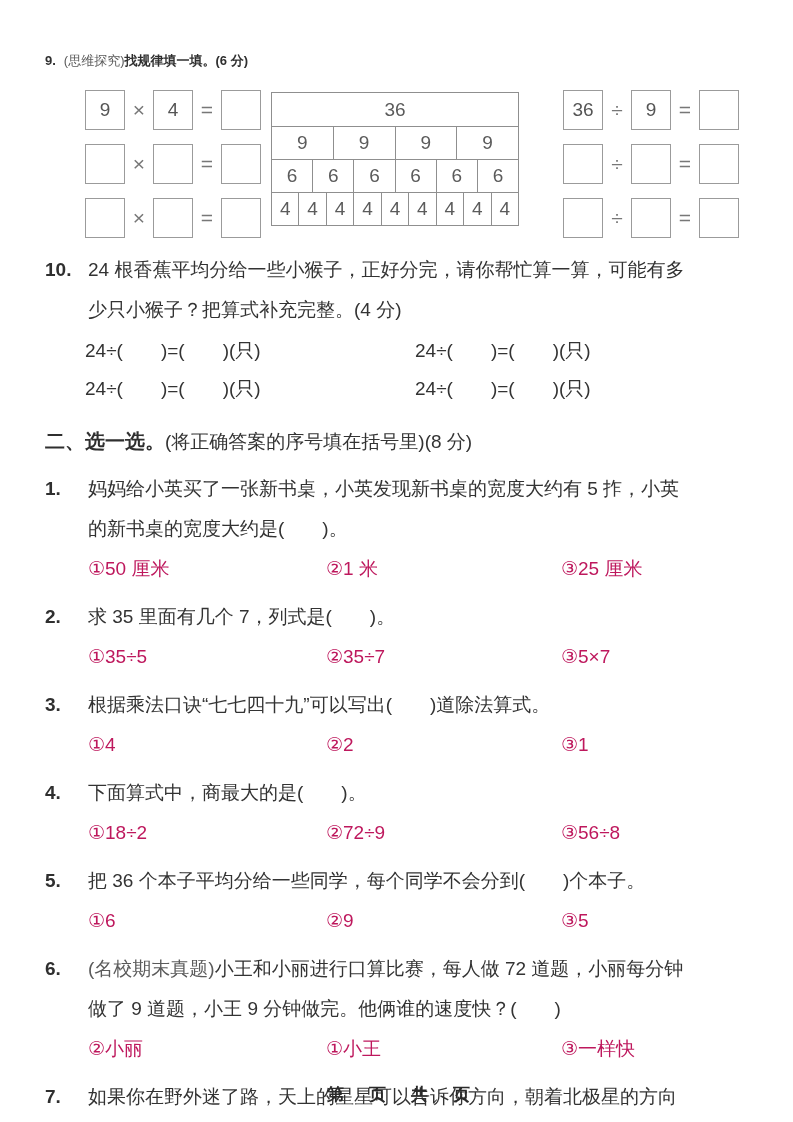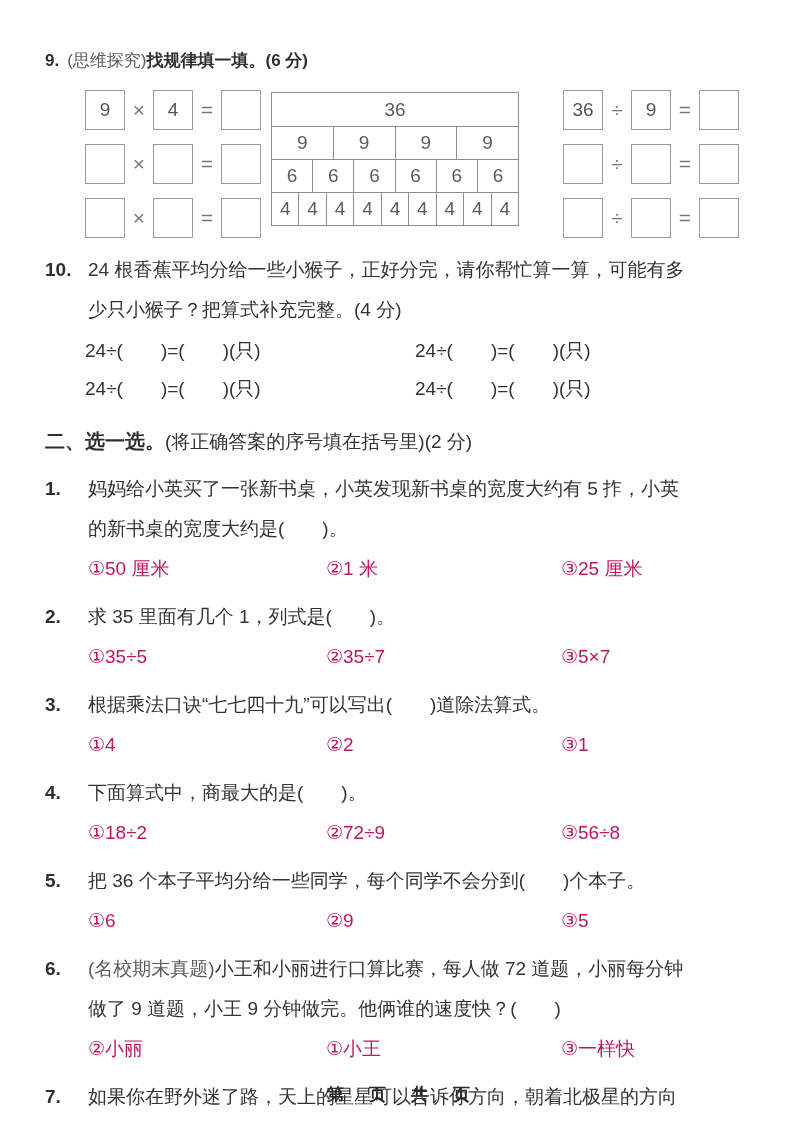--- a/index.html
+++ b/index.html
@@ -11,21 +11,21 @@
     color: #2f2f2f;
   }
   .page {
     position: relative;
     width: 793px; height: 1122px;
     padding: 44px 36px 0 45px;
     overflow: hidden;
     background: #ffffff;
   }
   
-  .qhead { font-size: 17px; font-weight: bold; line-height: 34px; white-space: nowrap; }
+  .qhead { font-size: 13px; font-weight: bold; line-height: 34px; white-space: nowrap; }
   .qhead .qno { margin-right: 8px; }
   .tag { font-weight: normal; color: #5a5a5a; }
   .figures { display: flex; align-items: flex-start; margin: 12px 0 0 40px; }
   .fig-col { display: flex; flex-direction: column; gap: 14px; }
   .fig-row { display: flex; align-items: center; height: 40px; }
   .box {
     width: 40px; height: 40px;
     border: 1.5px solid #9b9b9b;
     display: flex; align-items: center; justify-content: center;
     font-size: 19px; color: #555; background: #fff;
@@ -160,40 +160,40 @@
     </div>
   </div>
   <div class="eqs">
     <span>24÷(　　)=(　　)(只)</span>
     <span>24÷(　　)=(　　)(只)</span>
     <span>24÷(　　)=(　　)(只)</span>
     <span>24÷(　　)=(　　)(只)</span>
   </div>
 
   <div class="section-head">
-    <span>二、选一选。</span><span class="sub">(将正确答案的序号填在括号里)(2 分)</span>
+    <span>二、选一选。</span><span class="sub">(将正确答案的序号填在括号里)(8 分)</span>
   </div>
 
   <div class="q">
     <span class="qnum">1.</span>
     <div class="qbody">
       <div class="qline">妈妈给小英买了一张新书桌，小英发现新书桌的宽度大约有 5 拃，小英</div>
       <div class="qline">的新书桌的宽度大约是(　　)。</div>
       <div class="opts">
         <span class="opt">①50 厘米</span>
         <span class="opt">②1 米</span>
         <span class="opt">③25 厘米</span>
       </div>
     </div>
   </div>
 
   <div class="q">
     <span class="qnum">2.</span>
     <div class="qbody">
-      <div class="qline">求 35 里面有几个 1，列式是(　　)。</div>
+      <div class="qline">求 35 里面有几个 7，列式是(　　)。</div>
       <div class="opts">
         <span class="opt">①35÷5</span>
         <span class="opt">②35÷7</span>
         <span class="opt">③5×7</span>
       </div>
     </div>
   </div>
 
   <div class="q">
     <span class="qnum">3.</span>

